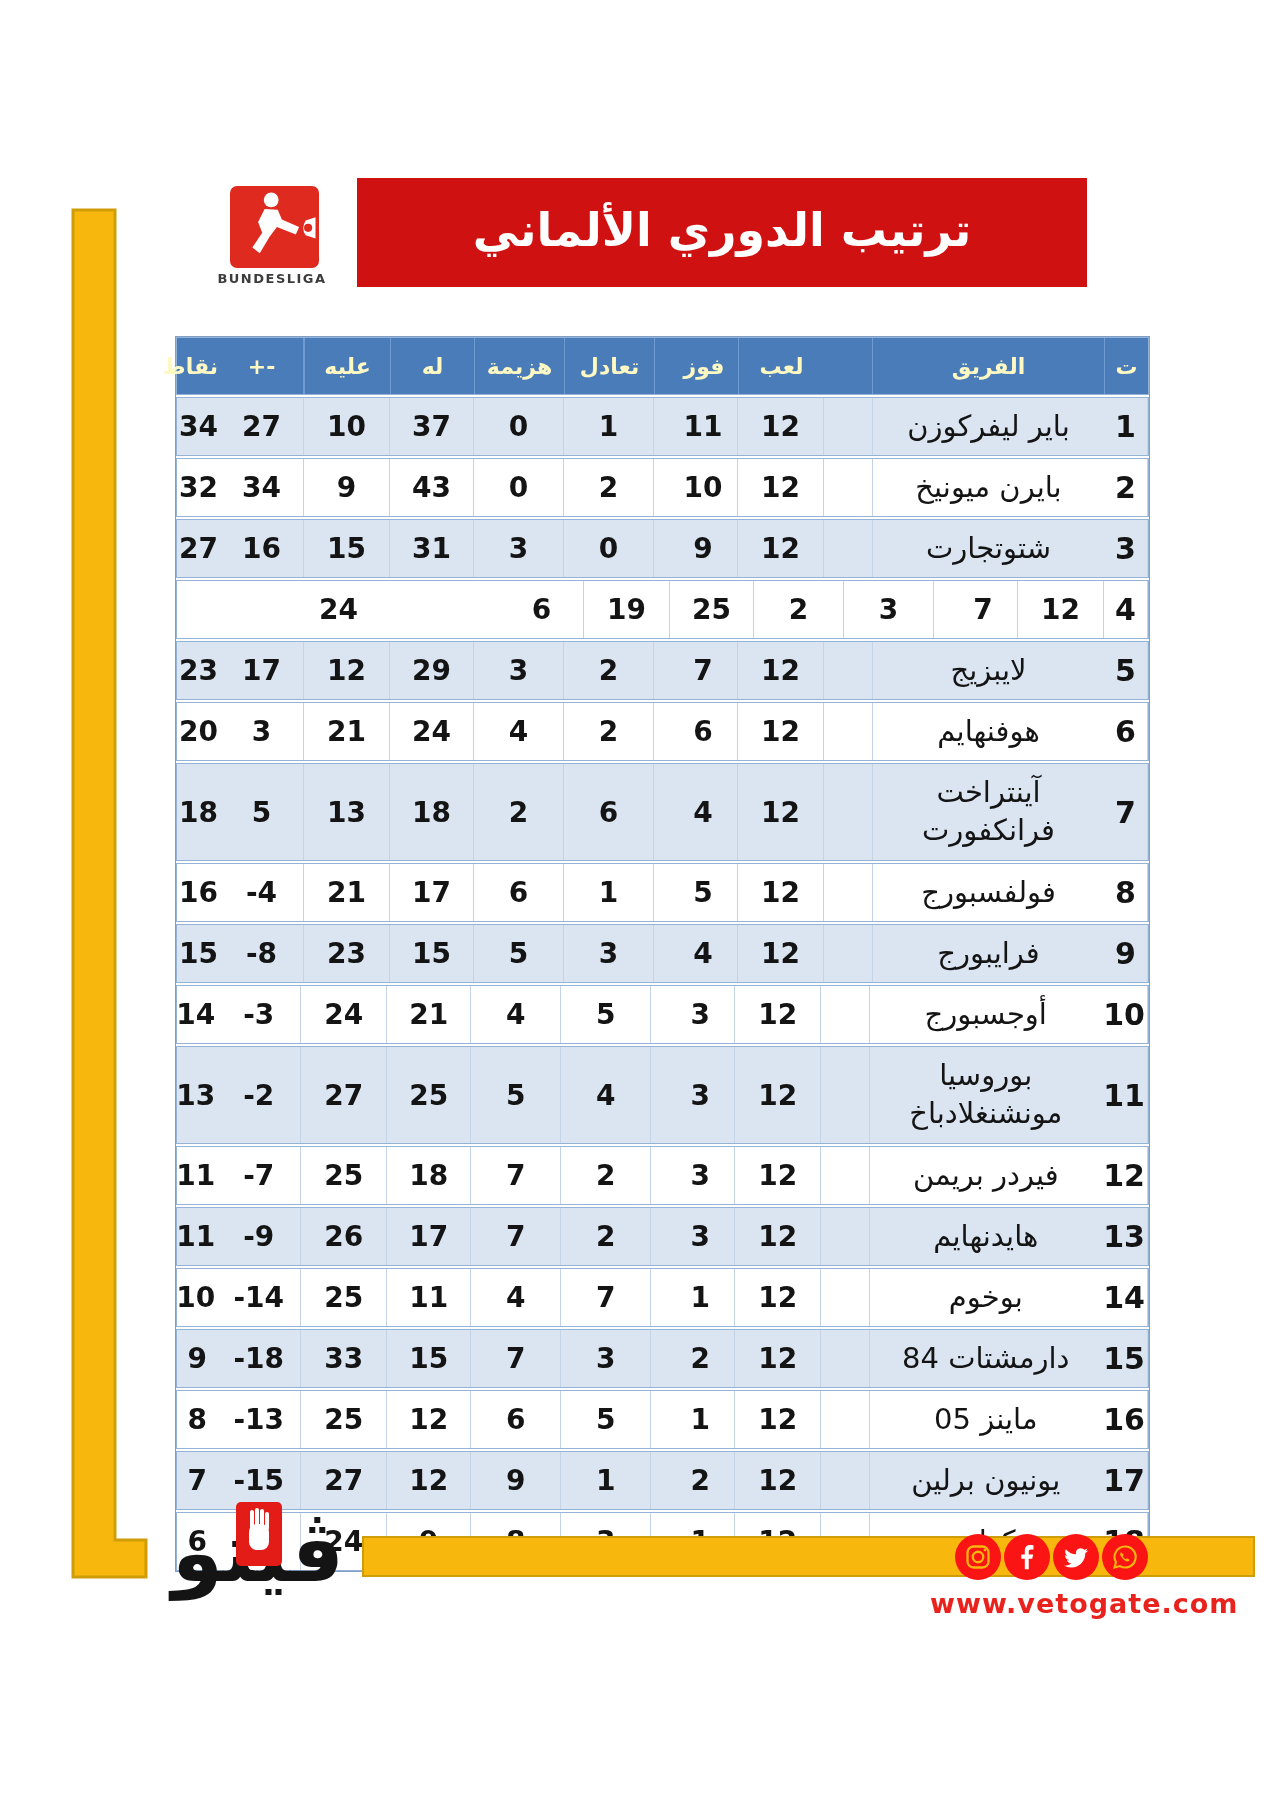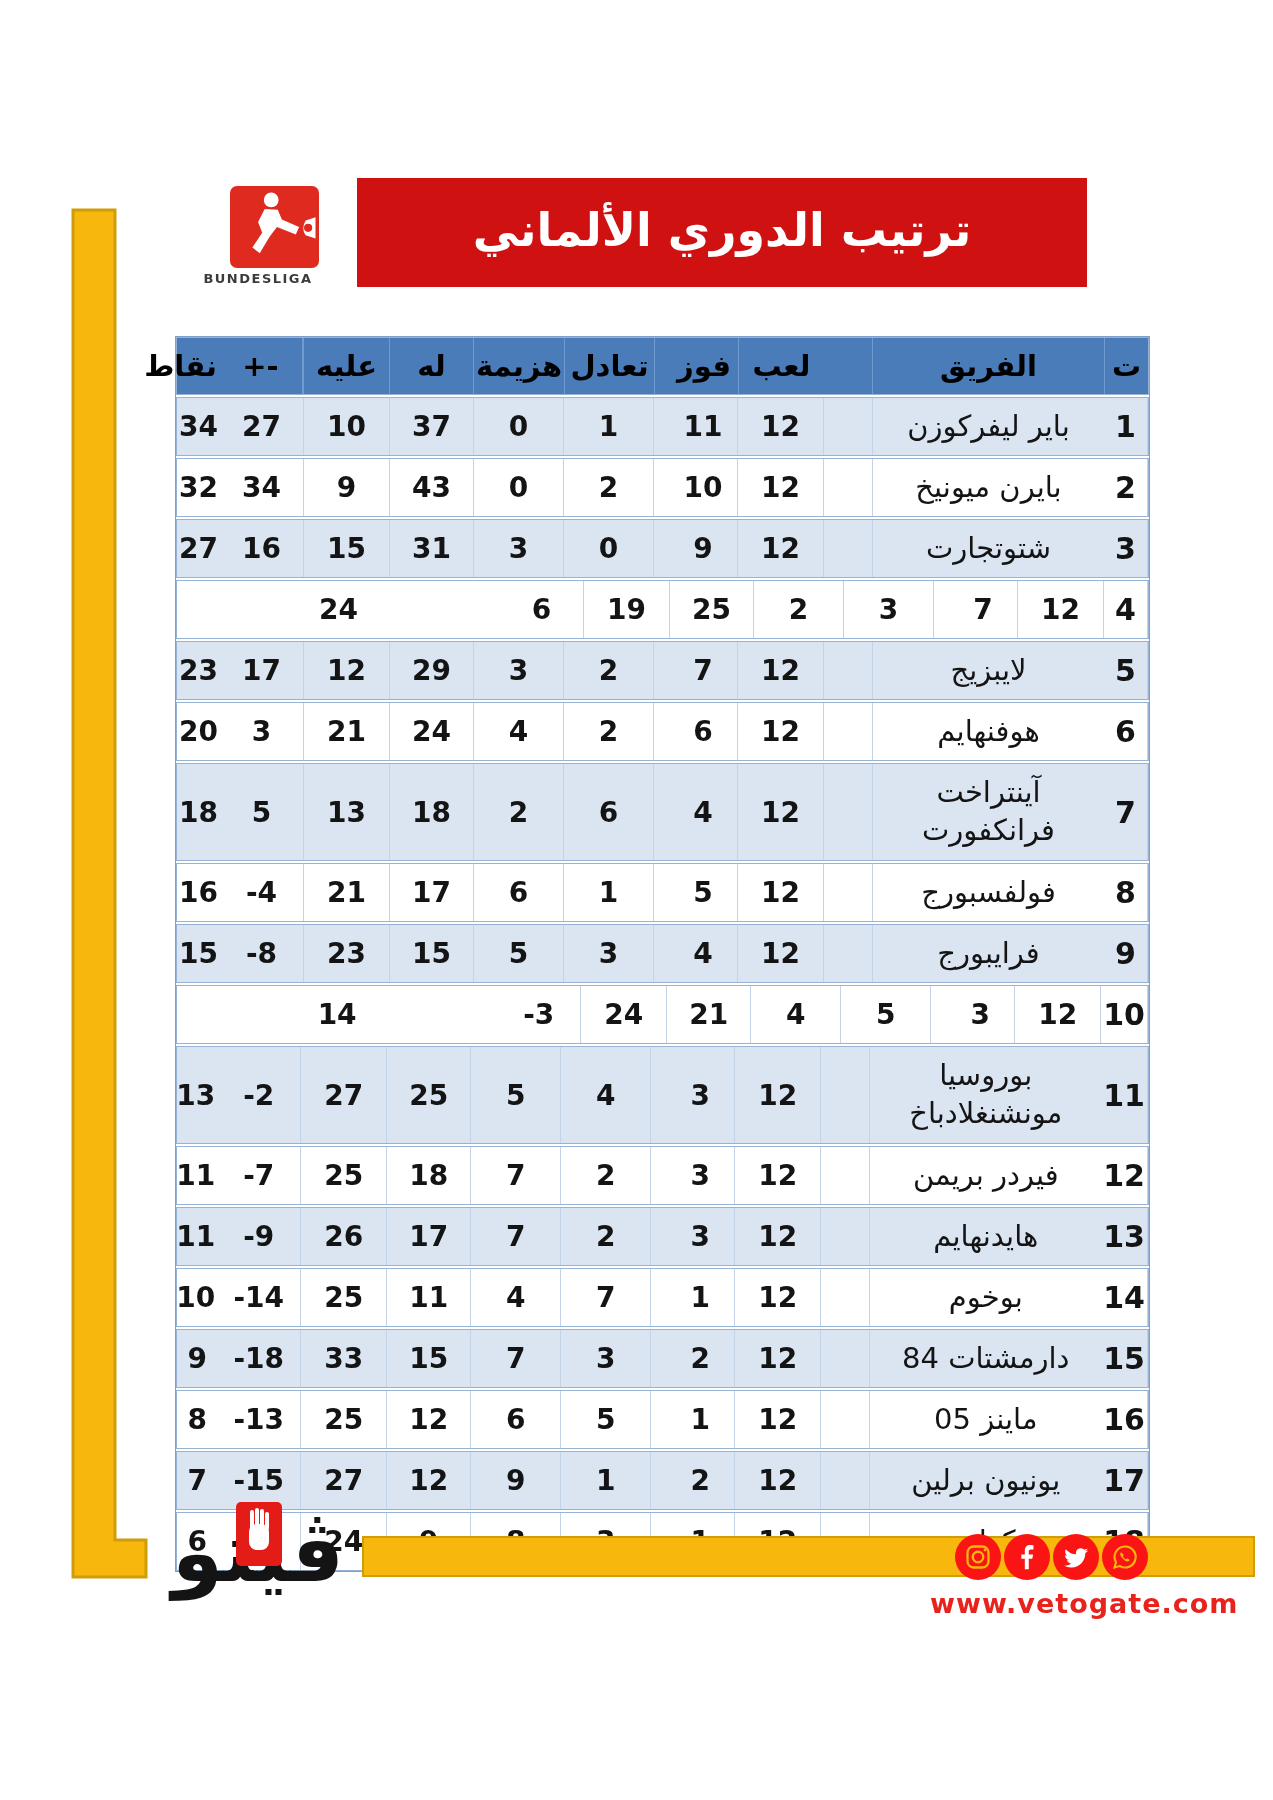--- a/index.html
+++ b/index.html
@@ -3,38 +3,38 @@
 <meta charset="utf-8">
 <style>
   html,body{margin:0;padding:0;background:#fff;}
   .page{position:relative;width:1273px;height:1800px;background:#ffffff;overflow:hidden;
         font-family:"DejaVu Sans",sans-serif;}
 
   
   .bl-logo{position:absolute;left:230px;top:186px;width:89px;height:82px;background:#df2a1f;
            border-radius:7px;overflow:hidden;}
   .bl-logo svg{width:100%;height:100%;display:block;}
-  .bl-caption{position:absolute;left:197px;top:271px;width:122px;text-align:center;
+  .bl-caption{position:absolute;left:211px;top:271px;width:122px;text-align:center;
               font-size:13px;font-weight:bold;letter-spacing:1.5px;color:#3c3c3c;}
   .banner{position:absolute;left:357px;top:178px;width:730px;height:109px;background:#d01111;
           display:flex;align-items:center;justify-content:center;}
   .banner span{color:#ffffff;font-size:46px;font-weight:bold;direction:rtl;line-height:1;
                padding-bottom:6px;}
 
   
   .ltable{position:absolute;left:175px;top:336px;width:973px;direction:rtl;
           border:1px solid #7f9fc6;background:#ffffff;}
   .thead,.trow{display:flex;margin-top:2px;border:1px solid #95b3d7;}
   .thead{margin-top:0;background:#4a7cb9;min-height:56px;}
   .trow{background:#ffffff;min-height:57px;}
   .trow.alt{background:#dbe5f1;}
   .trow.tall{min-height:96px;}
   .cell{display:flex;align-items:center;justify-content:center;border-inline-end:1px solid #c3d4e7;
         padding:2px 2px;box-sizing:border-box;color:#141414;}
-  .thead .cell{border-inline-end:1px solid #6f9bd0;color:#000000;font-weight:bold;font-size:29px;text-align:right;}
+  .thead .cell{border-inline-end:1px solid #6f9bd0;color:#fef9c3;font-weight:bold;font-size:22px;text-align:right;}
   .cell:last-child{border-inline-end:none;}
   .num{font-weight:bold;font-size:28px;direction:ltr;}
   .team{font-size:29px;white-space:pre-line;text-align:center;line-height:1.3;}
   .rank{font-size:30px;}
   .w-rank{flex:0 0 44px;}
   .w-team{flex:0 0 232px;margin-left:48px;}
   .w-played{flex:0 0 86px;}
   .w-wins{flex:0 0 84px;padding-left:17px;}
   .w-draws{flex:0 0 90px;}
   .w-losses{flex:0 0 90px;}
@@ -200,20 +200,21 @@
           <div class="cell w-wins num">4</div>
           <div class="cell w-draws num">3</div>
           <div class="cell w-losses num">5</div>
           <div class="cell w-goals_for num">15</div>
           <div class="cell w-goals_against num">23</div>
           <div class="cell w-goal_diff num">-8</div>
           <div class="cell w-points num">15</div>
         </div>
         <div class="trow">
           <div class="cell w-rank num rank">10</div>
+          <div class="cell w-team team">أوجسبورج</div>
           <div class="cell w-played num">12</div>
           <div class="cell w-wins num">3</div>
           <div class="cell w-draws num">5</div>
           <div class="cell w-losses num">4</div>
           <div class="cell w-goals_for num">21</div>
           <div class="cell w-goals_against num">24</div>
           <div class="cell w-goal_diff num">-3</div>
           <div class="cell w-points num">14</div>
         </div>
         <div class="trow alt tall">

